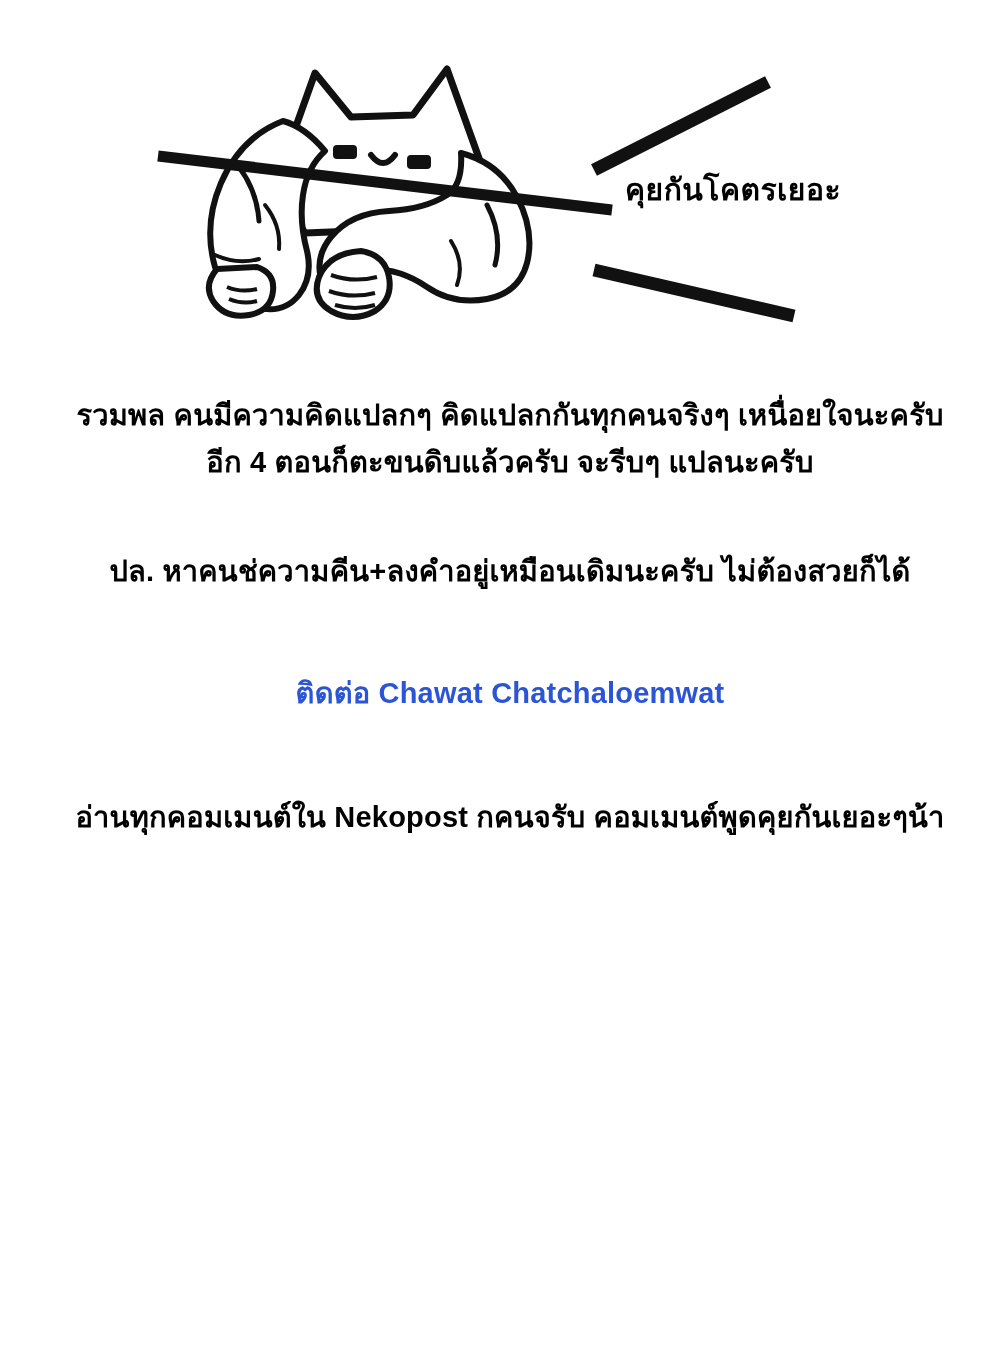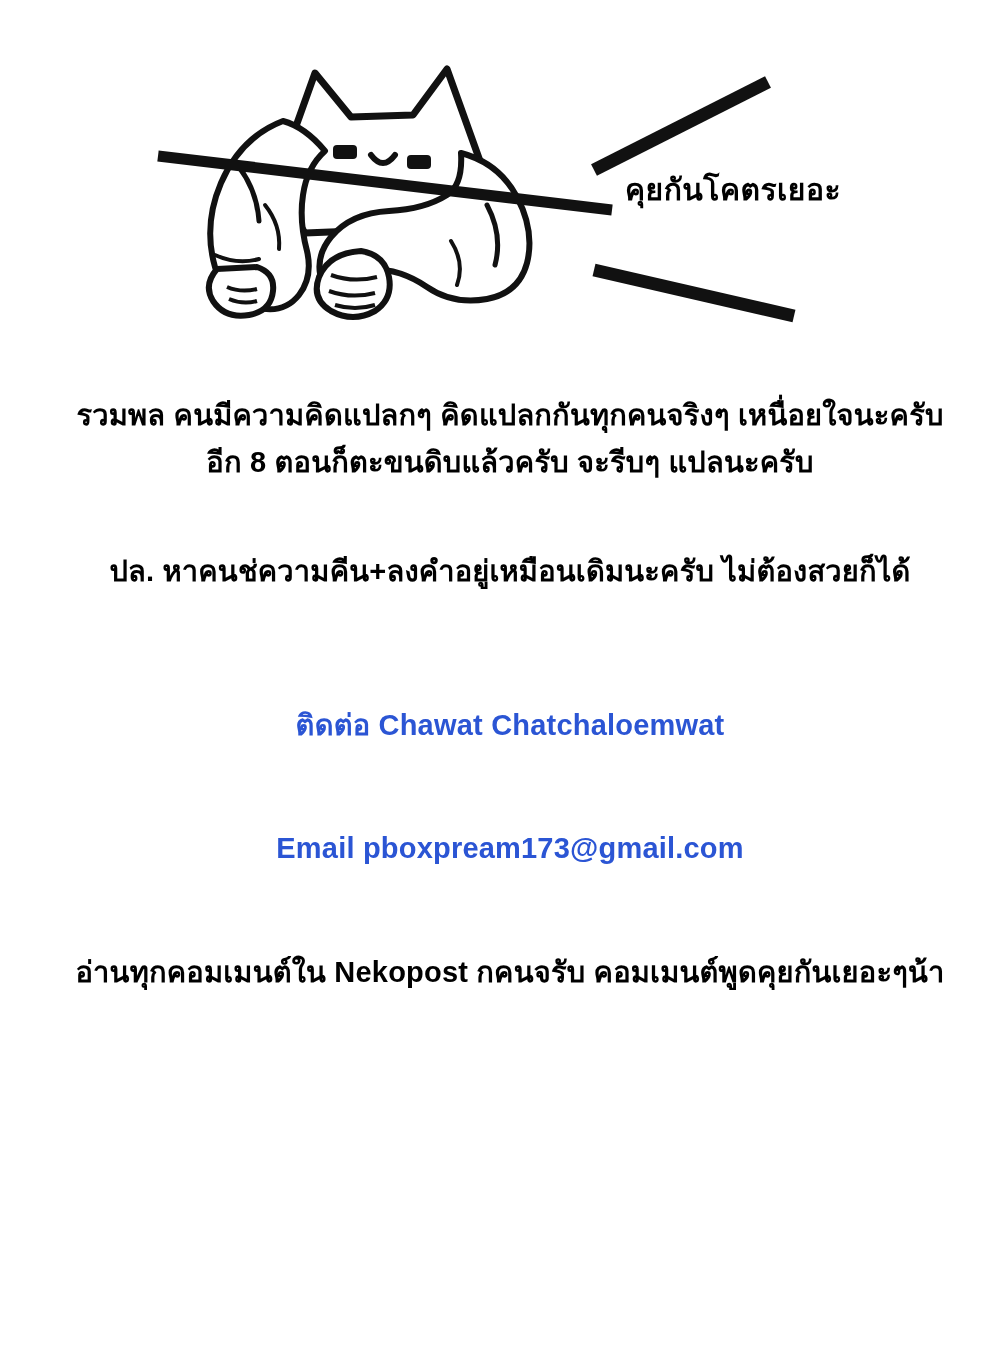--- a/index.html
+++ b/index.html
@@ -76,21 +76,21 @@
   .para.p2 { margin-top: 62px; }
 
   .contact {
     color: #2b55d4;
     font-size: 29px;
     font-weight: bold;
     line-height: 1.55;
     letter-spacing: 0.2px;
     margin: 0;
   }
-  .contact.c1 { margin-top: 108px; }
+  .contact.c1 { margin-top: 76px; }
   .contact.c2 { margin-top: 78px; }
 
   .para.p3 { margin-top: 78px; }
 </style>
 </head>
 <body>
 
 <div class="page">
 
   <div class="hero">
@@ -134,24 +134,23 @@
 
     <svg class="pointer-line" style="position:absolute;left:140px;top:148px;width:470px;height:70px;" width="470" height="70" viewBox="0 0 470 70" fill="none" xmlns="http://www.w3.org/2000/svg">
       <line x1="8" y1="8" x2="462" y2="62" stroke="#111111" stroke-width="11"></line>
     </svg>
 
     <div class="hero-label">คุยกันโคตรเยอะ</div>
   </div>
 
   <div class="body-text">
 
-    <p class="para p1">รวมพล คนมีความคิดแปลกๆ คิดแปลกกันทุกคนจริงๆ เหนื่อยใจนะครับ อีก 8 ตอนก็ตะขนดิบแล้วครับ จะรีบๆ แปลนะครับ</p>
+    <p class="para p1">รวมพล คนมีความคิดแปลกๆ คิดแปลกกันทุกคนจริงๆ เหนื่อยใจนะครับ อีก 4 ตอนก็ตะขนดิบแล้วครับ จะรีบๆ แปลนะครับ</p>
 
     <p class="para p2">ปล. หาคนช่ความคีน+ลงคำอยู่เหมือนเดิมนะครับ ไม่ต้องสวยก็ได้</p>
 
     <p class="contact c1">ติดต่อ Chawat Chatchaloemwat</p>
 
-    <p class="contact c2">Email pboxpream173@gmail.com</p>
 
     <p class="para p3">อ่านทุกคอมเมนต์ใน Nekopost กคนจรับ คอมเมนต์พูดคุยกันเยอะๆน้า</p>
   </div>
 
 </div>
 
 </body></html>

